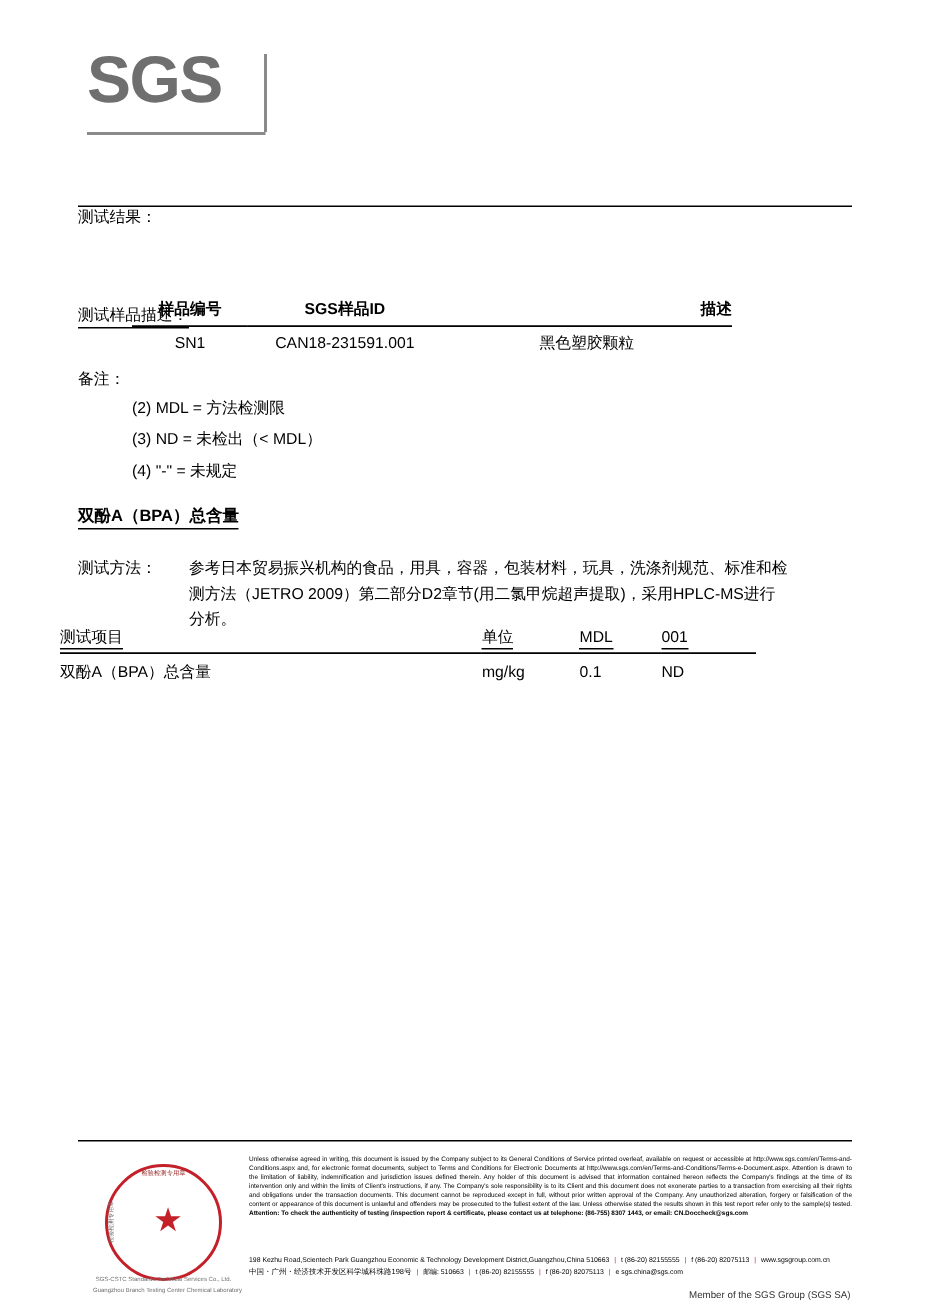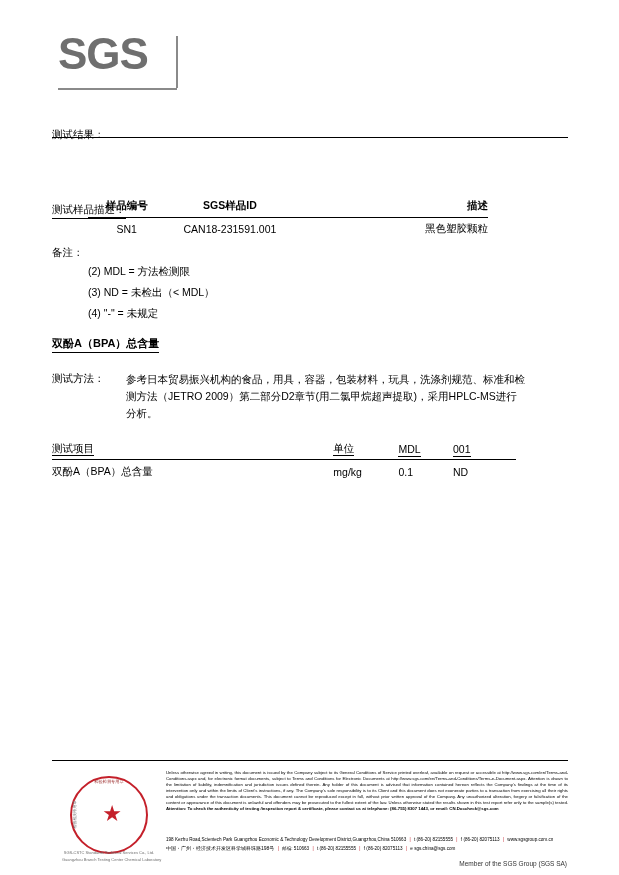--- a/index.html
+++ b/index.html
@@ -93,21 +93,21 @@
     left: 52px;
     top: 137px;
     width: 516px;
     height: 1px;
     background: #000;
   }
   
   .lbl-results {
     position: absolute;
     left: 52px;
-    top: 128px;
+    top: 138px;
     font-size: 10.5px;
   }
   .lbl-sample-desc {
     position: absolute;
     left: 52px;
     top: 179px;
     font-size: 10.5px;
     border-bottom: 1px solid #000;
     padding-bottom: 1px;
     margin-top: 24px;
@@ -122,21 +122,21 @@
   }
   .sample-table th {
     text-align: right;
     font-weight: bold;
     padding: 0 0 4px 0;
     border-bottom: 1px solid #000;
   }
   .sample-table th.c { text-align: center; }
   .sample-table td {
     padding: 4px 0 0 0;
-    text-align: right;
+    text-align: center;
   }
   .sample-table td.c { text-align: center; }
   .col-no { width: 72px; }
   .col-id { width: 120px; }
   .col-desc { width: 180px; }
 
   .lbl-remark {
     position: absolute;
     left: 52px;
     top: 246px;
@@ -171,26 +171,25 @@
     left: 126px;
     top: 371px;
     width: 400px;
     font-size: 10.5px;
     line-height: 17px;
   }
 
   
   .result-table {
     position: absolute;
-    left: 52px;
+    left: 40px;
     top: 418px;
     width: 464px;
     font-size: 10.5px;
     border-collapse: collapse;
-    margin-top: 24px;
   }
   .result-table th {
     font-weight: normal;
     padding: 0 0 3px 0;
     border-bottom: 1px solid #000;
     text-align: left;
     white-space: nowrap;
   }
   .result-table th span.ul {
     border-bottom: 1px solid #000;

